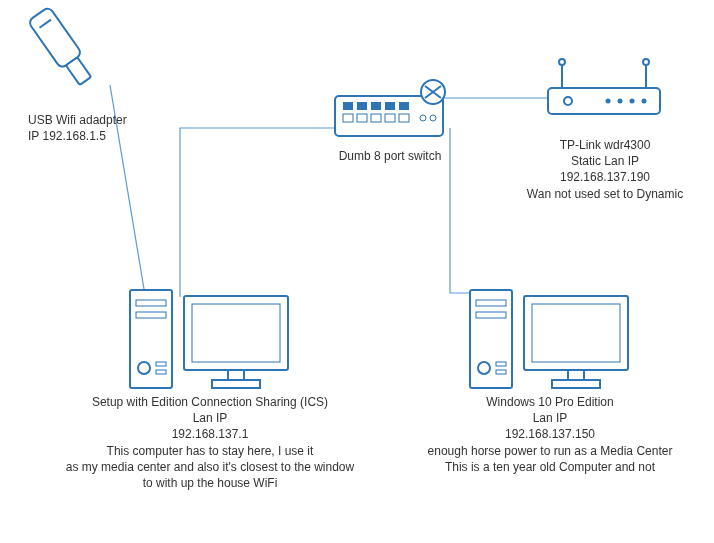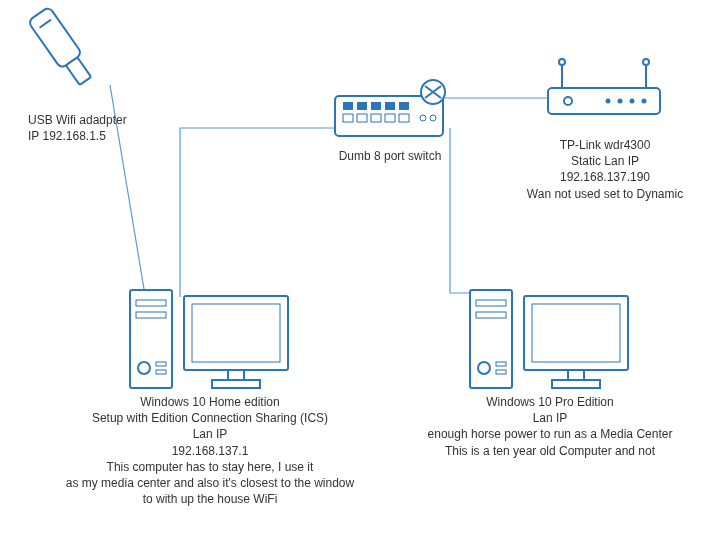--- a/index.html
+++ b/index.html
@@ -125,21 +125,20 @@
     <rect x="26" y="72" width="10" height="4" fill="none" stroke="#2e75b6"></rect>
     <rect x="26" y="80" width="10" height="4" fill="none" stroke="#2e75b6"></rect>
 
     <rect class="device" x="54" y="6" width="104" height="74" rx="2"></rect>
     <rect x="62" y="14" width="88" height="58" fill="none" stroke="#2e75b6"></rect>
     <rect x="98" y="80" width="16" height="10" fill="#fff" stroke="#2e75b6" stroke-width="2"></rect>
     <rect x="82" y="90" width="48" height="8" fill="#fff" stroke="#2e75b6" stroke-width="2"></rect>
   </g>
 </svg>
 <div class="label" style="left:50px; top:394px; width:320px;">
-  <div>Windows 10 Home edition</div>
   <div>Setup with Edition Connection Sharing (ICS)</div>
   <div>Lan IP</div>
   <div>192.168.137.1</div>
   <div>This computer has to stay here, I use it</div>
   <div>as my media center and also it's closest to the window</div>
   <div>to with up the house WiFi</div>
 </div>
 
 <svg class="net">
   <g transform="translate(470,290)">
@@ -151,17 +150,18 @@
     <rect x="26" y="80" width="10" height="4" fill="none" stroke="#2e75b6"></rect>
     <rect class="device" x="54" y="6" width="104" height="74" rx="2"></rect>
     <rect x="62" y="14" width="88" height="58" fill="none" stroke="#2e75b6"></rect>
     <rect x="98" y="80" width="16" height="10" fill="#fff" stroke="#2e75b6" stroke-width="2"></rect>
     <rect x="82" y="90" width="48" height="8" fill="#fff" stroke="#2e75b6" stroke-width="2"></rect>
   </g>
 </svg>
 <div class="label" style="left:400px; top:394px; width:300px;">
   <div>Windows 10 Pro Edition</div>
   <div>Lan IP</div>
+  <div>192.168.137.150</div>
   <div>enough horse power to run as a Media Center</div>
   <div>This is a ten year old Computer and not</div>
 </div>
 
 </div>
 
 </body></html>

